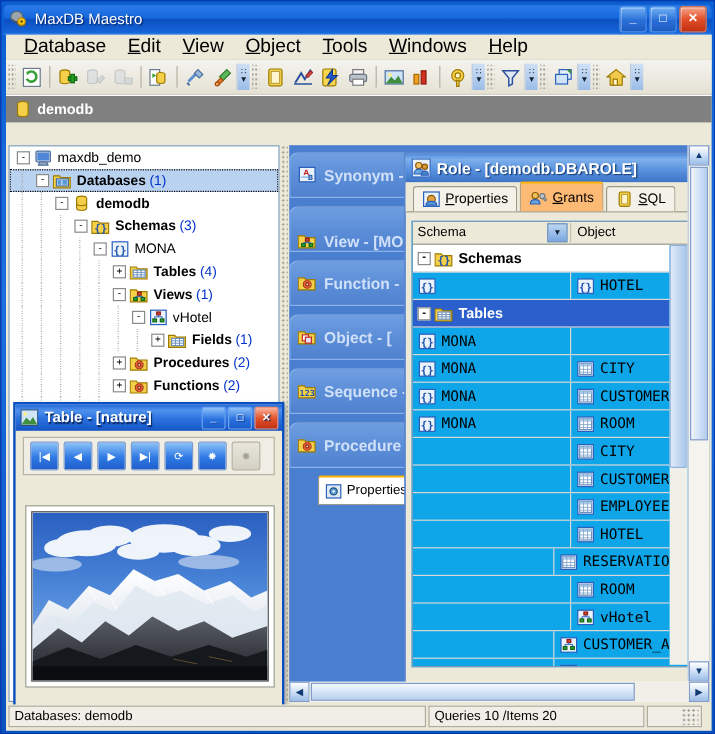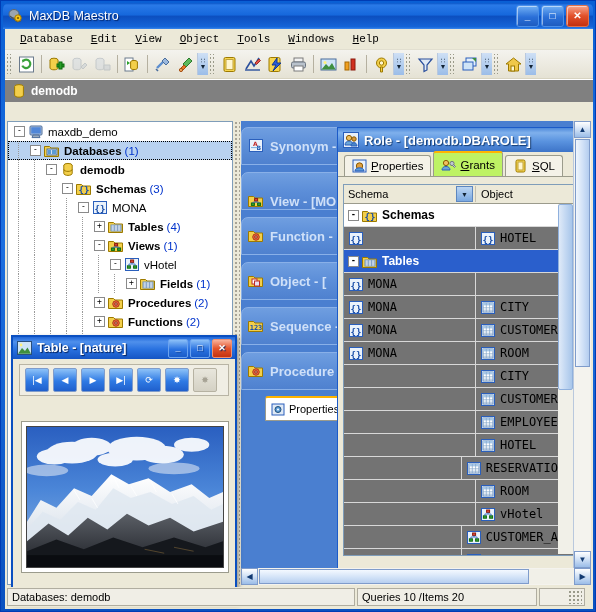--- a/index.html
+++ b/index.html
@@ -28,21 +28,21 @@
     background:linear-gradient(to bottom,#73b2f5,#2a6fd8 55%,#1d5cc0);box-shadow:inset 1px 1px 0 rgba(255,255,255,.5);}
   .wbtn.close{background:linear-gradient(to bottom,#f8a58c,#e2502a 50%,#c33010);border-color:#e0714c;}
   .wbtn .gl{line-height:1;}
   
   .client{
     position:absolute;left:4px;top:28px;width:588px;height:580px;
     background:#ece9d8;
   }
   
   .menubar{height:20px;background:#ece9d8;display:flex;align-items:center;padding-left:6px;border-bottom:1px solid #e2dfd0;}
-  .menu-item{padding:2px 9px;color:#000;font-size:11px;font-family:Liberation Mono, monospace;}
+  .menu-item{padding:2px 9px;color:#000;font-size:16px;}
   .menu-item u{text-decoration:underline;}
   
   .toolbar{height:28px;background:linear-gradient(to bottom,#f4f3ee,#e5e2d4);display:flex;align-items:center;border-bottom:1px solid #d8d4c2;}
   .tgroup{display:flex;align-items:center;height:26px;}
   .grip{width:6px;height:20px;margin:0 2px;
     background-image:radial-gradient(circle,#9a9a8a 0.8px,transparent 1px);
     background-size:3px 4px;background-position:2px 2px;}
   .tbtn{width:21px;height:21px;margin:0 1px;display:flex;align-items:center;justify-content:center;position:relative;}
   .tsep{width:1px;height:18px;background:#b5b0a0;margin:0 3px;}
   .tmore{width:10px;height:22px;display:flex;flex-direction:column;align-items:center;justify-content:center;
@@ -77,23 +77,23 @@
   .bgwin .bi{width:16px;height:16px;margin-right:6px;flex:0 0 auto;}
   
   .rolewin{position:absolute;left:96px;top:6px;width:248px;height:452px;
     background:#ece9d8;border:1px solid #1c5bc8;box-sizing:border-box;}
   .roletitle{height:24px;background:linear-gradient(to bottom,#4f8ada,#7fb0ec 20%,#5a93df 55%,#3d74c8);
     display:flex;align-items:center;padding-left:5px;color:#fff;font-weight:bold;font-size:13px;text-shadow:1px 1px 1px #123a72;}
   .roletitle .ri{width:16px;height:16px;margin-right:5px;flex:0 0 auto;}
   .tabrow{height:24px;display:flex;align-items:flex-end;padding-left:6px;background:#ece9d8;border-bottom:1px solid #9b9b8c;}
   .tab{height:20px;display:flex;align-items:center;padding:0 7px;margin-right:2px;font-size:11.5px;
     background:#f4f2e8;border:1px solid #9b9b8c;border-bottom:none;border-radius:3px 3px 0 0;}
-  .tab.active{height:23px;background:#bef264;border-top:2px solid #ffb400;position:relative;z-index:2;}
+  .tab.active{height:23px;background:#fdba74;border-top:2px solid #ffb400;position:relative;z-index:2;}
   .tab .ti{width:15px;height:14px;margin-right:4px;flex:0 0 auto;}
-  .grid{position:absolute;left:5px;top:56px;width:232px;height:372px;background:#737373;border:1px solid #7f9db9;box-sizing:border-box;overflow:hidden;}
+  .grid{position:absolute;left:5px;top:56px;width:232px;height:372px;background:#0ea5e9;border:1px solid #7f9db9;box-sizing:border-box;overflow:hidden;}
   .ghead{height:18px;display:flex;background:#ece9d8;border-bottom:1px solid #9b9b8c;font-size:11px;align-items:center;}
   .gh1{width:132px;padding-left:4px;display:flex;align-items:center;justify-content:space-between;border-right:1px solid #c4c0b0;box-sizing:border-box;}
   .gh2{flex:1;padding-left:5px;}
   .gdrop{width:15px;height:14px;background:linear-gradient(to bottom,#bcd6f2,#7aa8e0);border:1px solid #5d87bf;
     display:flex;align-items:center;justify-content:center;color:#123;font-size:7px;margin-right:2px;}
   .grow{height:22px;display:flex;align-items:center;border-bottom:1px solid #d8d8d8;font-size:12px;font-family:"DejaVu Sans Mono",monospace;}
   .grow.group{background:#fff;font-family:"Liberation Sans",sans-serif;font-weight:bold;font-size:12px;}
   .grow.group.sel{background:#2a5fcc;color:#fff;}
   .gc1{width:132px;display:flex;align-items:center;padding-left:4px;border-right:1px solid #d8d8d8;box-sizing:border-box;height:100%;}
   .gc2{flex:1;display:flex;align-items:center;padding-left:4px;height:100%;}

